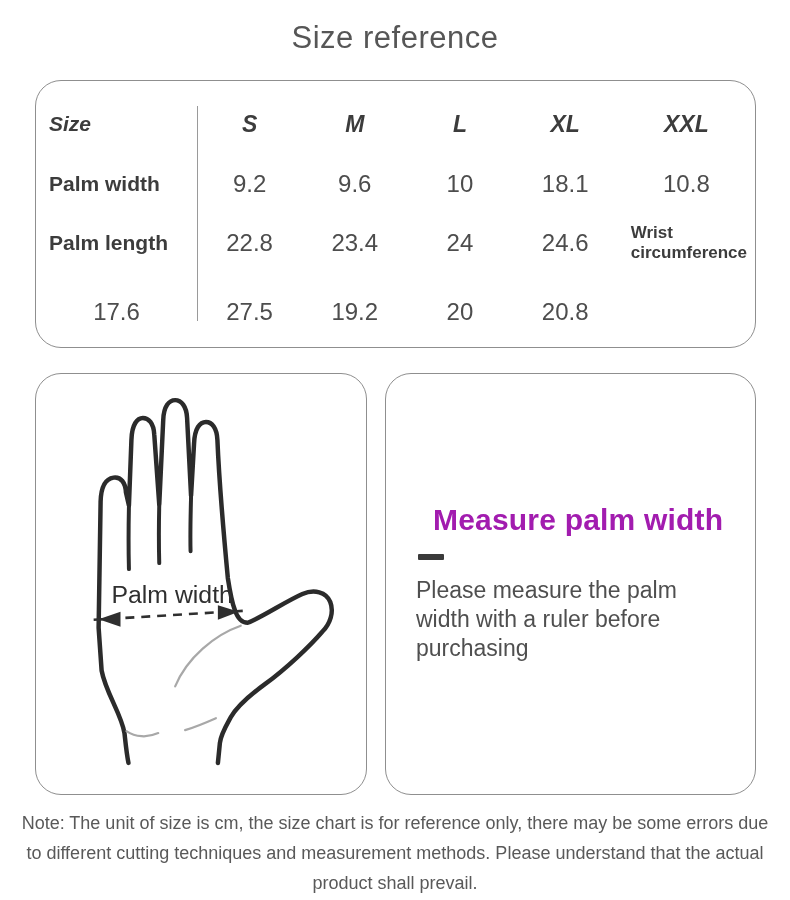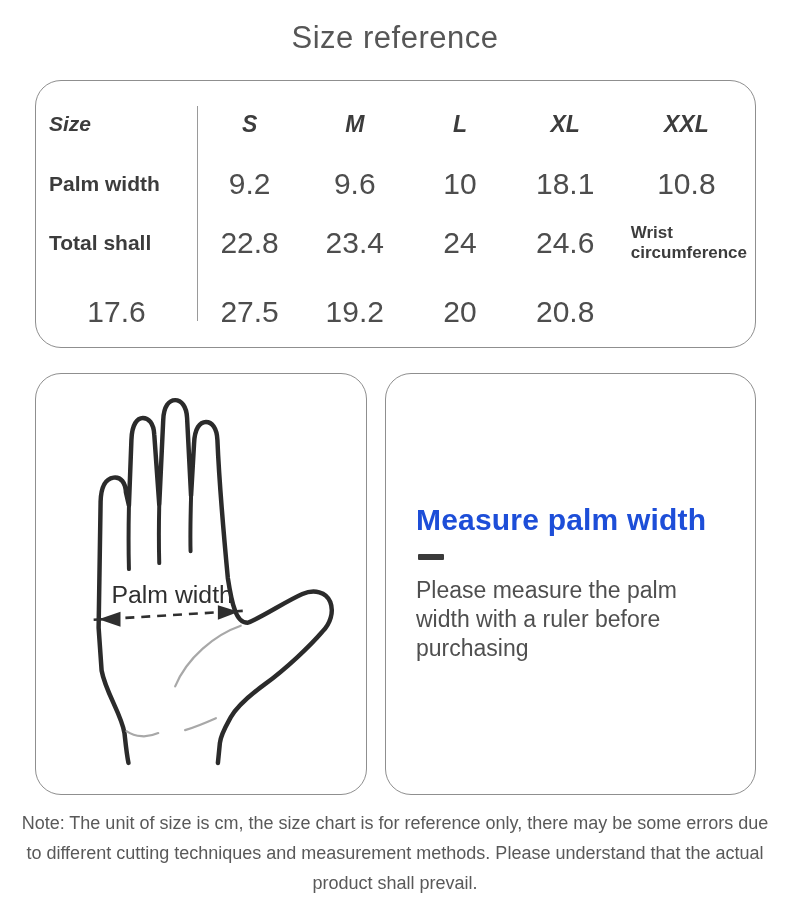--- a/index.html
+++ b/index.html
@@ -38,21 +38,21 @@
     padding-top: 12px;
     display: grid;
     grid-template-columns: 161px repeat(5, 1fr);
     grid-template-rows: 62px 58px 60px 78px;
   }
   .cell {
     display: flex;
     align-items: center;
     justify-content: center;
     color: #4d4d4d;
-    font-size: 30px;
+    font-size: 24px;
   }
   .cell.head {
     font-weight: bold;
     font-size: 23px;
     color: #3c3c3c;
     font-style: italic;
   }
   .cell.rowlabel {
     justify-content: flex-start;
     padding-left: 13px;
@@ -75,22 +75,23 @@
   }
   .hand-card { left: 35px; top: 373px; width: 332px; height: 422px; overflow: hidden; }
   .hand-card svg { display: block; width: 100%; height: 100%; }
   svg text {
     font-family: "Liberation Sans", sans-serif;
   }
   .info-card { left: 385px; top: 373px; width: 371px; height: 422px; padding: 129px 20px 0 30px; }
   .info-heading {
     font-size: 30px;
     font-weight: bold;
-    color: #1d4ed8;
+    color: #a21caf;
     letter-spacing: 0.2px;
+    margin-left: 17px;
   }
   .info-dash {
     width: 26px;
     height: 6px;
     background: #3a3a3a;
     border-radius: 1px;
     margin: 17px 0 16px 2px;
   }
   .info-body {
     font-size: 23px;
@@ -126,21 +127,21 @@
       <div class="cell head">XL</div>
       <div class="cell head">XXL</div>
 
       <div class="cell rowlabel">Palm width</div>
       <div class="cell">9.2</div>
       <div class="cell">9.6</div>
       <div class="cell">10</div>
       <div class="cell">18.1</div>
       <div class="cell">10.8</div>
 
-      <div class="cell rowlabel">Total shall</div>
+      <div class="cell rowlabel">Palm length</div>
       <div class="cell">22.8</div>
       <div class="cell">23.4</div>
       <div class="cell">24</div>
       <div class="cell">24.6</div>
 
       <div class="cell rowlabel small">Wrist circumference</div>
       <div class="cell">17.6</div>
       <div class="cell">27.5</div>
       <div class="cell">19.2</div>
       <div class="cell">20</div>

